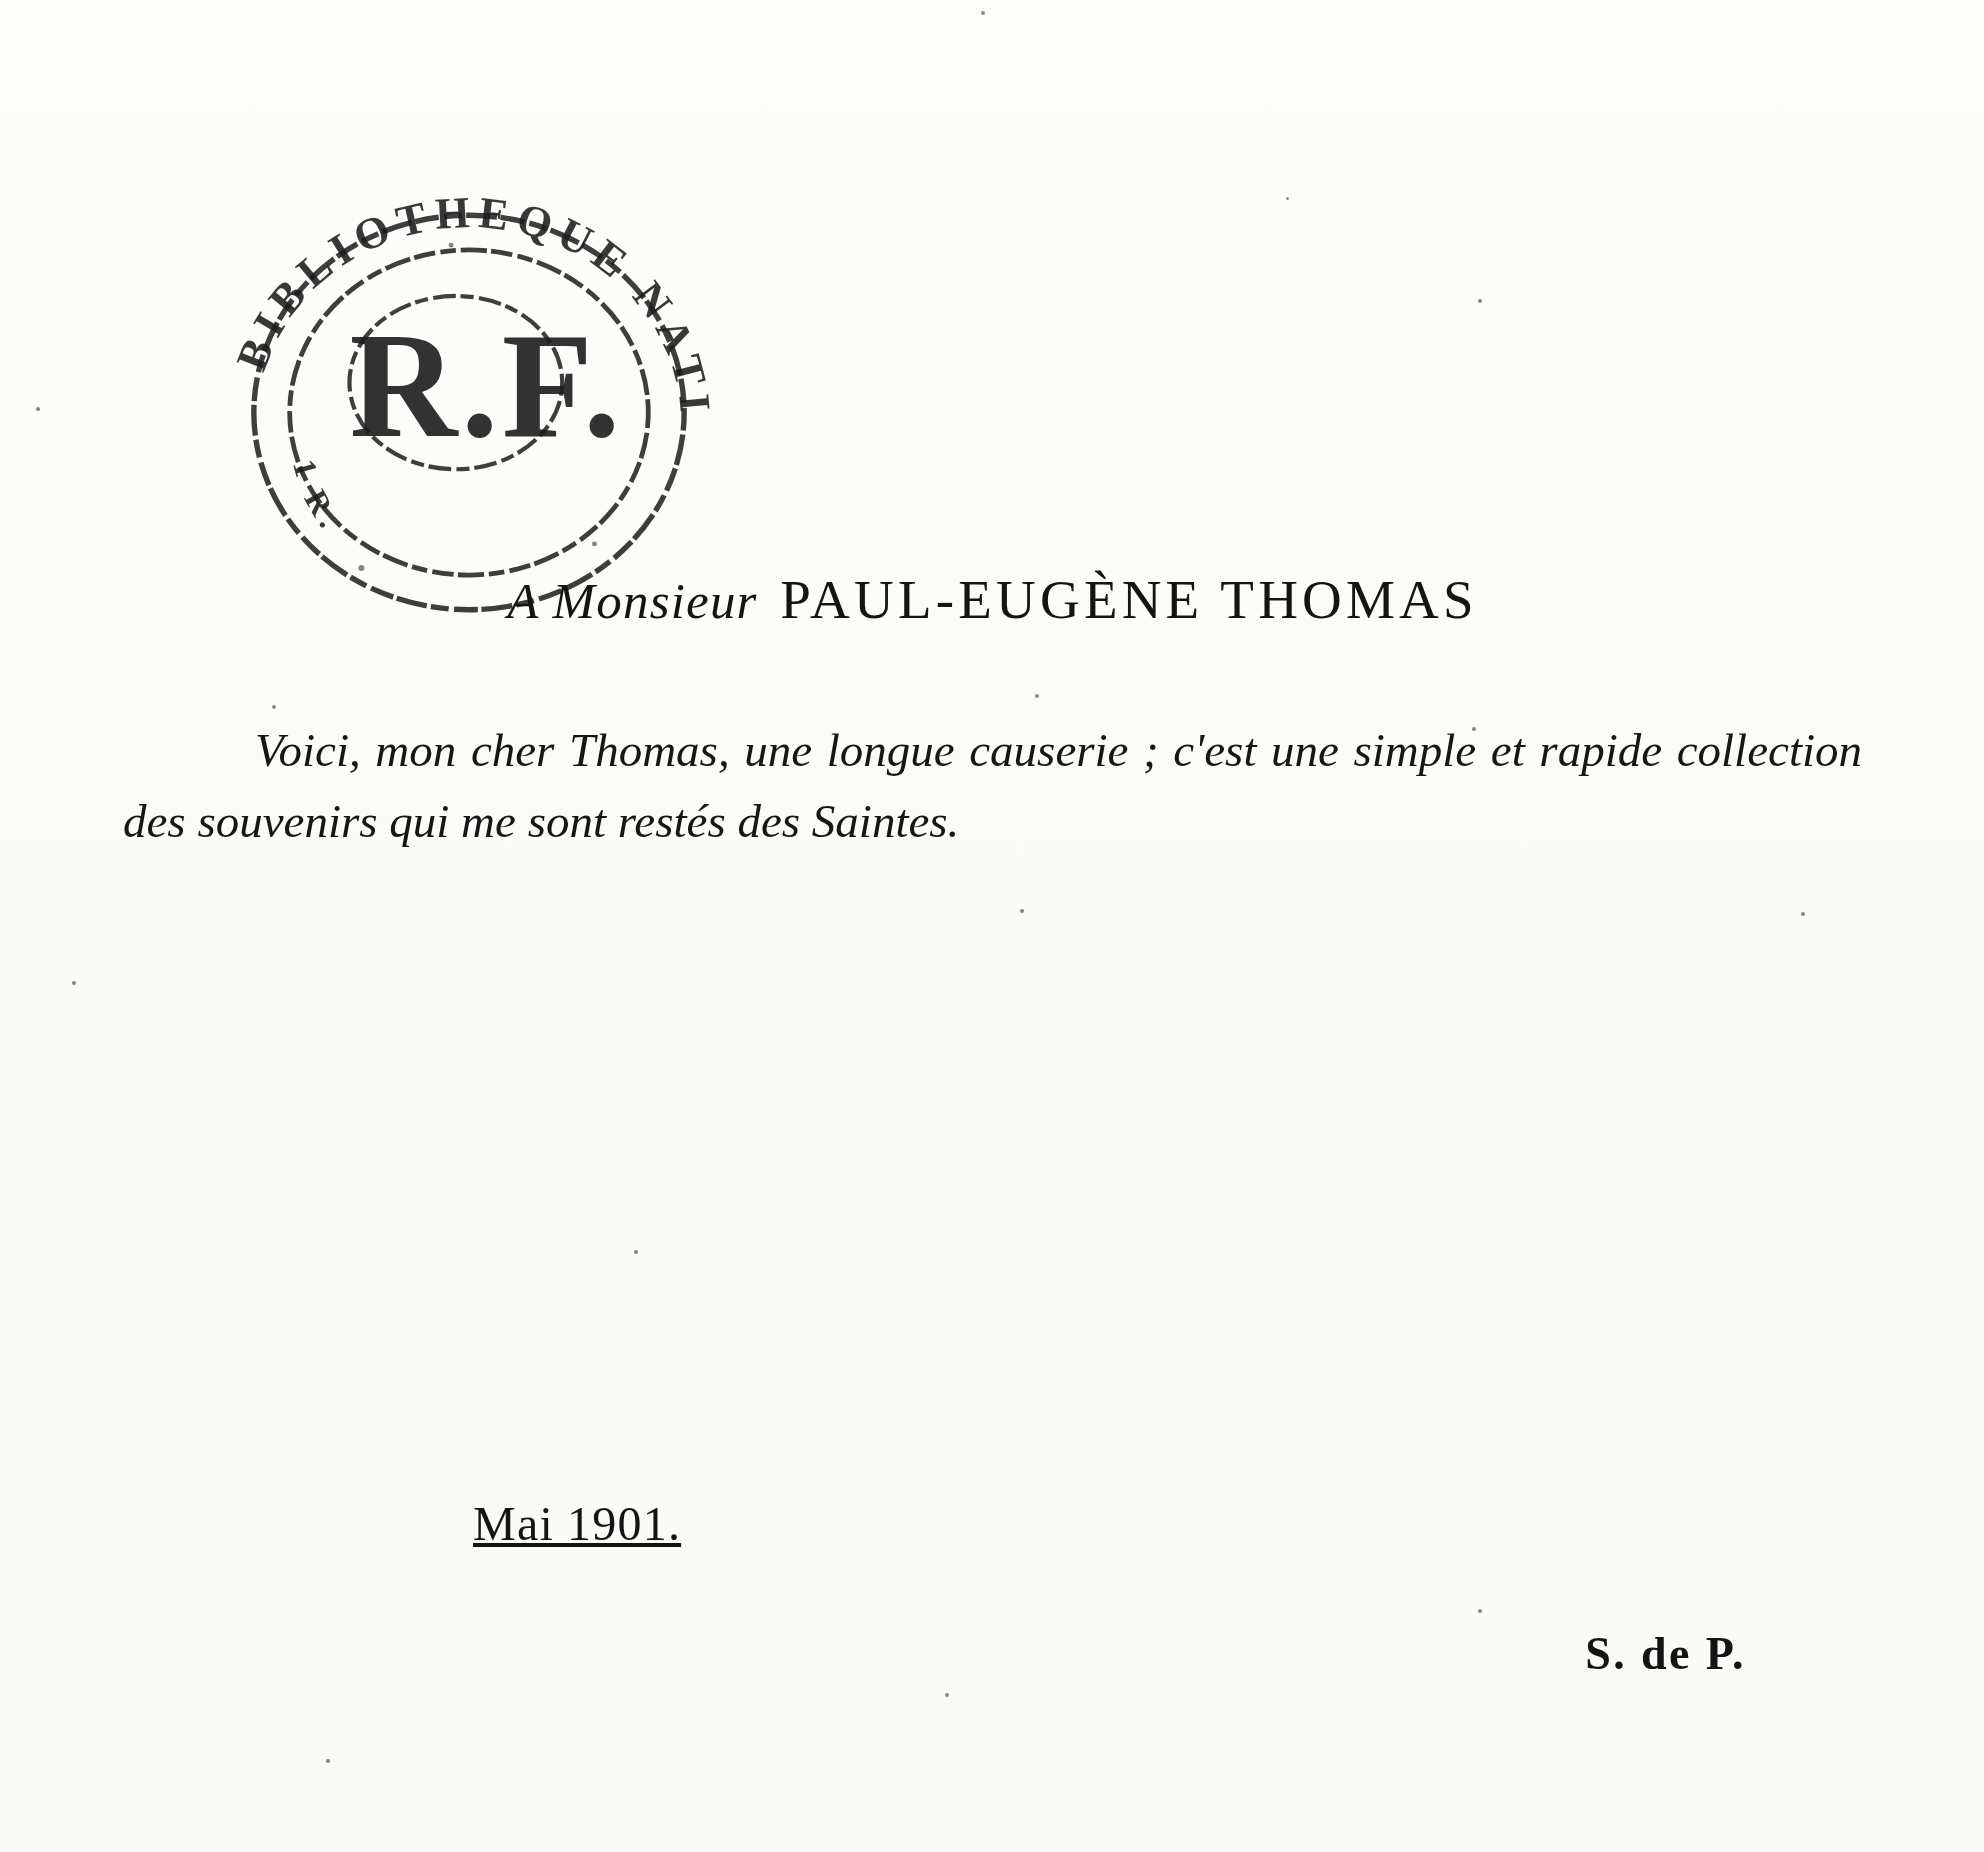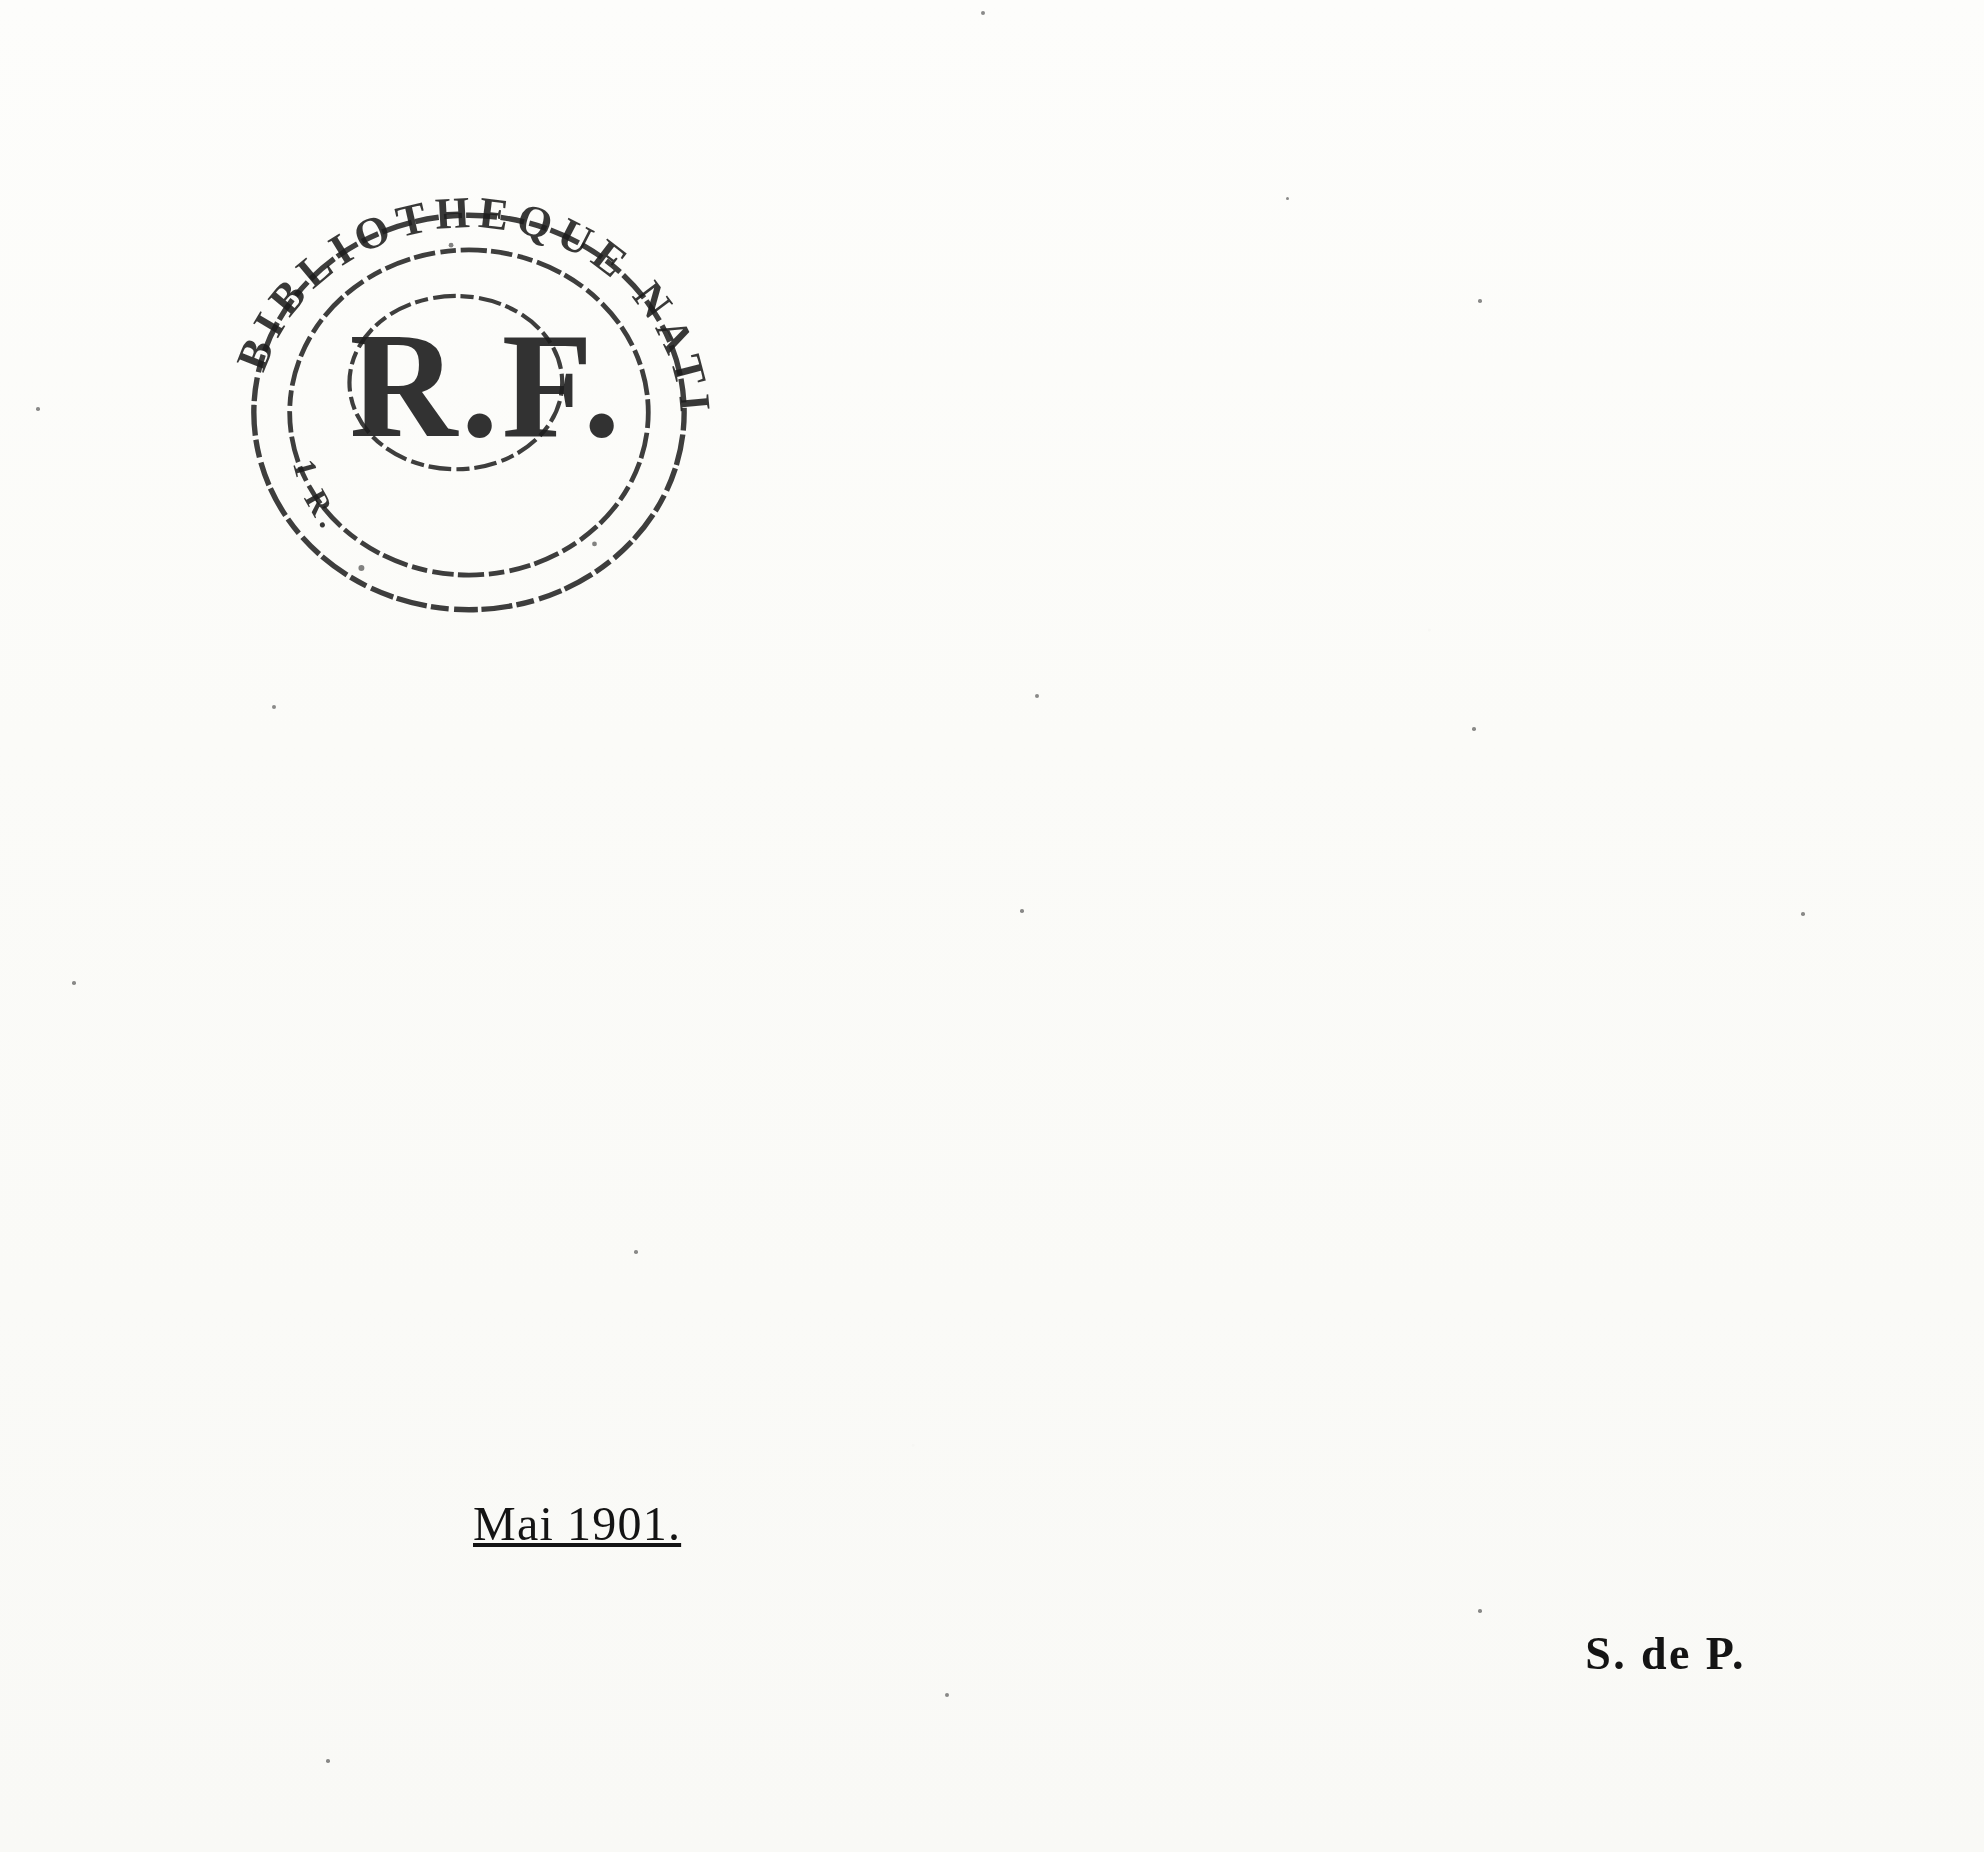--- a/index.html
+++ b/index.html
@@ -156,21 +156,26 @@
         <text x="230" y="440" font-family="Liberation Serif, serif" font-size="250" font-weight="bold" fill="#1d1d1d" letter-spacing="6">R.F.</text>
       </g>
       <g fill="#1d1d1d" opacity="0.55">
         <circle cx="250" cy="660" r="5"></circle>
         <circle cx="640" cy="620" r="4"></circle>
         <circle cx="400" cy="120" r="4"></circle>
       </g>
     </svg>
   </div>
 
+  <div class="dedication">
+    <span class="ded-a">A Monsieur</span>
+    <span class="ded-name">PAUL-EUGÈNE  THOMAS</span>
+  </div>
 
   <div class="body-text">
+    <p class="para">Voici, mon cher Thomas, une longue causerie ; c'est une simple et rapide collection des souvenirs qui me sont restés des Saintes.</p>
   </div>
 
   <div class="date-line">Mai 1901.</div>
   <div class="signature">S. de P.</div>
 
 </div>
 
 
 </body></html>

